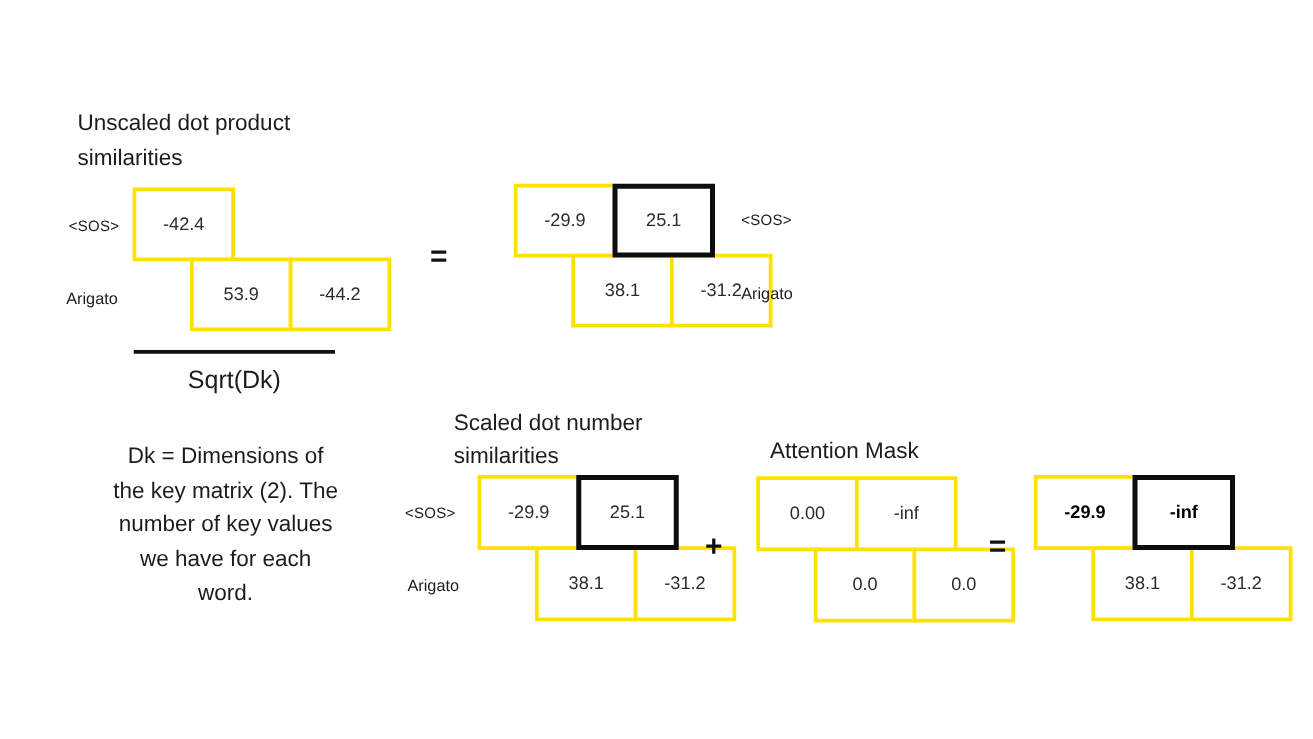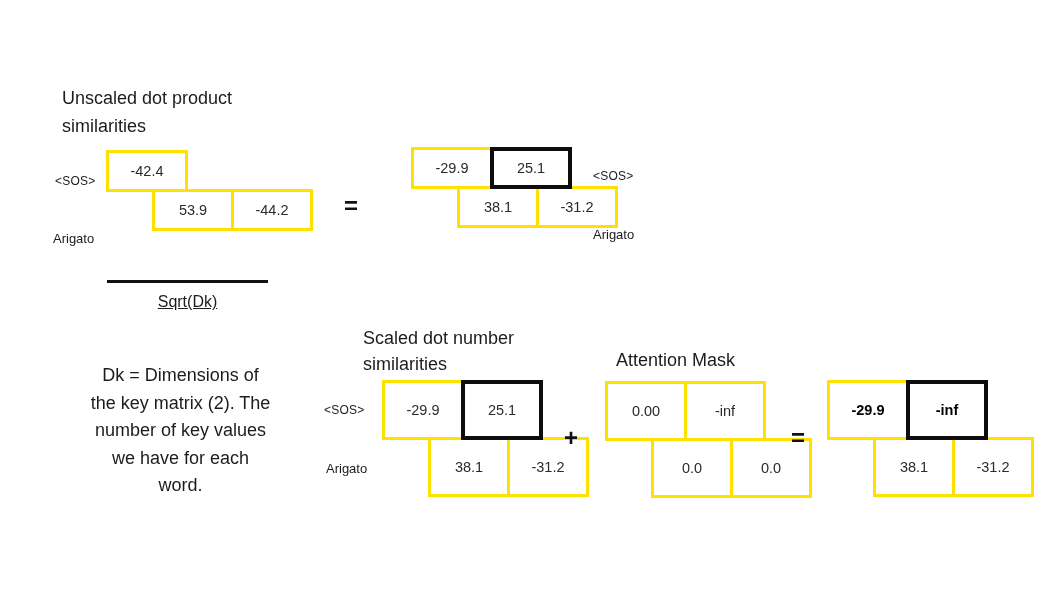--- a/index.html
+++ b/index.html
@@ -25,21 +25,21 @@
     line-height: 28px;
     color: var(--ink);
     white-space: nowrap;
   }
   .title .tline { display: block; }
   .matrix { position: absolute; }
   .mrow { display: flex; }
   .mrow + .mrow { margin-top: -3px; padding-left: 46px; }
   .cell {
     width: 82px;
-    height: 42px;
+    height: 59px;
     background: #ffffff;
     border: 3px solid var(--yellow);
     display: flex;
     align-items: center;
     justify-content: center;
     font-size: 14.5px;
     color: var(--value);
   }
   .cell + .cell { margin-left: -3px; }
   .matrix.tall .cell { height: 60px; }
@@ -62,32 +62,30 @@
     font-weight: 600;
     color: #111;
   }
   .fracline {
     position: absolute;
     height: 3px;
     background: #111;
   }
   .sqrt-label {
     position: absolute;
-    font-size: 16px;
+    font-size: 20px;
     color: var(--ink);
     text-align: center;
-    text-decoration: underline;
   }
   .note {
     position: absolute;
     font-size: 18px;
     line-height: 27.5px;
     text-align: center;
     color: var(--ink);
-    margin-top: 11px;
   }
   .note .nline { display: block; }
 </style>
 </head>
 <body>
 
 <div class="canvas">
 
   <div class="abs title" style="left:62px; top:84px;">
     <span class="tline">Unscaled dot product</span>

